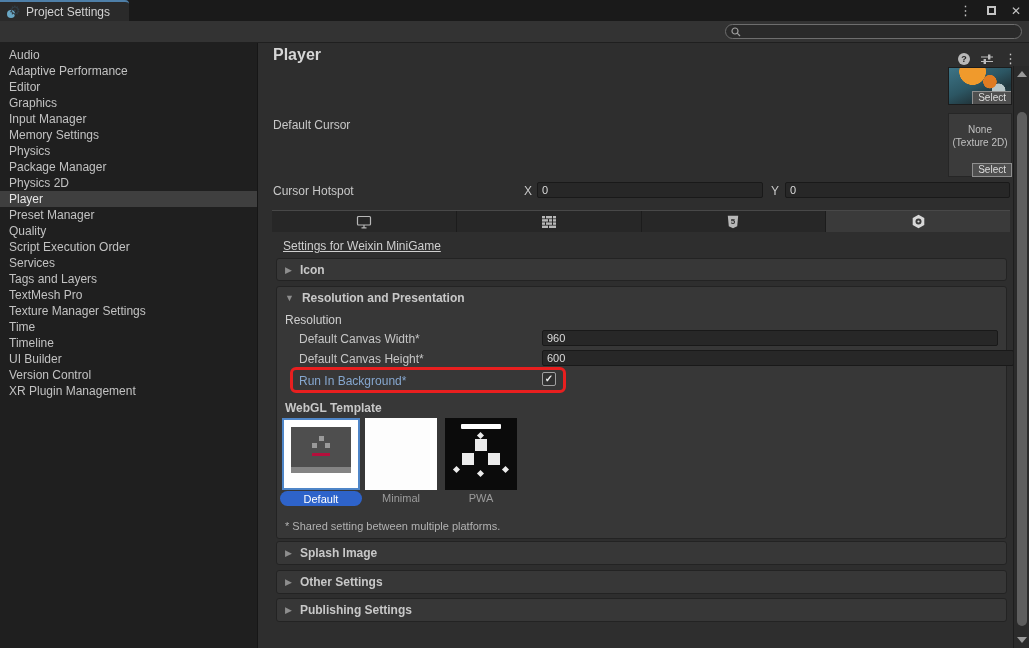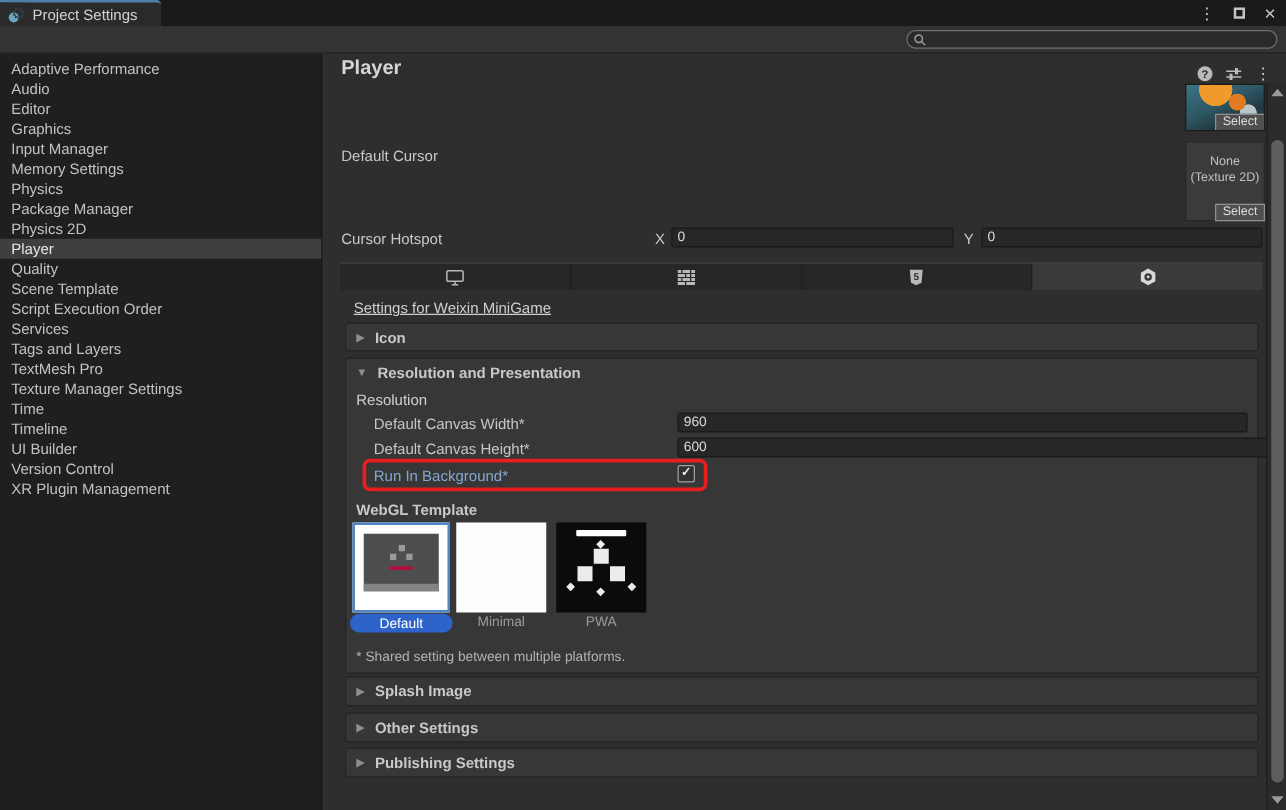--- a/index.html
+++ b/index.html
@@ -175,32 +175,32 @@
   <div class="search-field">
     <svg width="10" height="10" viewBox="0 0 10 10">
       <circle cx="4" cy="4" r="3" fill="none" stroke="#9e9e9e" stroke-width="1.2"></circle>
       <path d="M6.2 6.2L9 9" stroke="#9e9e9e" stroke-width="1.2"></path>
     </svg>
     <input type="text" placeholder="" style="">
   </div>
 </div>
 
 <div class="sidebar">
+  <div class="side-item">Audio</div>
   <div class="side-item">Adaptive Performance</div>
-  <div class="side-item">Audio</div>
   <div class="side-item">Editor</div>
   <div class="side-item">Graphics</div>
   <div class="side-item">Input Manager</div>
   <div class="side-item">Memory Settings</div>
   <div class="side-item">Physics</div>
   <div class="side-item">Package Manager</div>
   <div class="side-item">Physics 2D</div>
   <div class="side-item selected">Player</div>
+  <div class="side-item">Preset Manager</div>
   <div class="side-item">Quality</div>
-  <div class="side-item">Scene Template</div>
   <div class="side-item">Script Execution Order</div>
   <div class="side-item">Services</div>
   <div class="side-item">Tags and Layers</div>
   <div class="side-item">TextMesh Pro</div>
   <div class="side-item">Texture Manager Settings</div>
   <div class="side-item">Time</div>
   <div class="side-item">Timeline</div>
   <div class="side-item">UI Builder</div>
   <div class="side-item">Version Control</div>
   <div class="side-item">XR Plugin Management</div>

